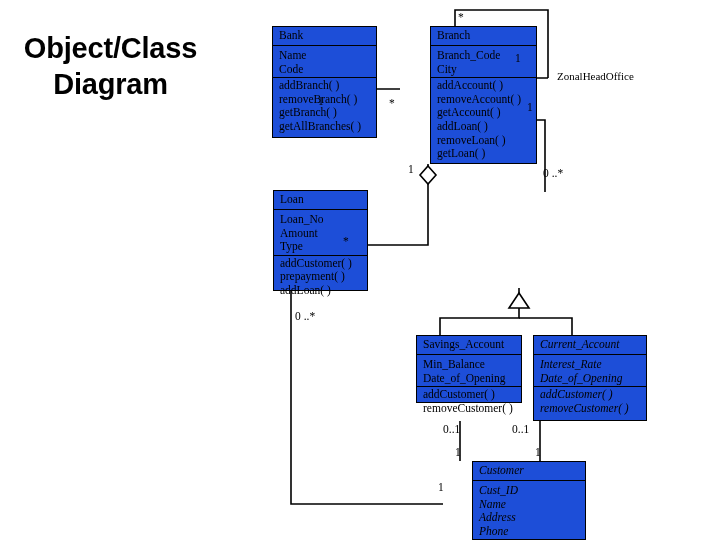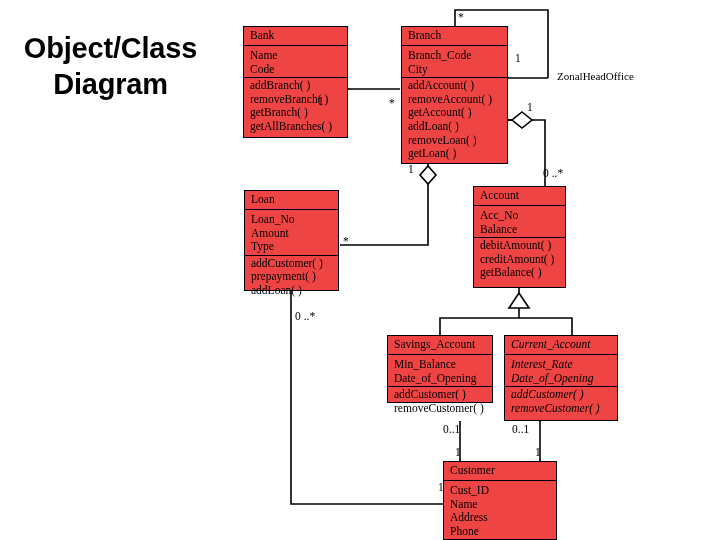--- a/index.html
+++ b/index.html
@@ -32,22 +32,23 @@
     font-weight: bold;
     font-size: 29px;
     line-height: 1.25;
     color: #000000;
     letter-spacing: -0.2px;
   }
   .uml-class {
     position: absolute;
     box-sizing: border-box;
     border: 1.6px solid #000000;
-    background: #ef4444;
-    color: #000000;
+    background: #1d4ed8;
+    color: #000000;
+    margin-left: 29px;
   }
   .uml-name {
     box-sizing: border-box;
     border-bottom: 1.6px solid #000000;
     padding: 2px 6px 3px 6px;
     font-size: 11.5px;
     line-height: 1.15;
     white-space: nowrap;
   }
   .uml-attrs {
@@ -165,32 +166,20 @@
       <div>Amount</div>
       <div>Type</div>
     </div>
     <div class="uml-ops">
       <div>addCustomer( )</div>
       <div>prepayment( )</div>
       <div>addLoan( )</div>
     </div>
   </div>
 
-  <div class="uml-class" style="left:473px; top:186px; width:93px; height:102px;">
-    <div class="uml-name">Account</div>
-    <div class="uml-attrs">
-      <div>Acc_No</div>
-      <div>Balance</div>
-    </div>
-    <div class="uml-ops">
-      <div>debitAmount( )</div>
-      <div>creditAmount( )</div>
-      <div>getBalance( )</div>
-    </div>
-  </div>
 
   <div class="uml-class" style="left:387px; top:335px; width:106px; height:68px;">
     <div class="uml-name">Savings_Account</div>
     <div class="uml-attrs">
       <div>Min_Balance</div>
       <div>Date_of_Opening</div>
     </div>
     <div class="uml-ops">
       <div>addCustomer( )</div>
       <div>removeCustomer( )</div>
@@ -202,21 +191,21 @@
     <div class="uml-attrs">
       <div>Interest_Rate</div>
       <div>Date_of_Opening</div>
     </div>
     <div class="uml-ops">
       <div>addCustomer( )</div>
       <div>removeCustomer( )</div>
     </div>
   </div>
 
-  <div class="uml-class" style="left:443px; top:461px; width:114px; height:79px;">
+  <div class="uml-class" style="left:443px; top:461px; width:114px; height:79px;font-style:italic;">
     <div class="uml-name">Customer</div>
     <div class="uml-attrs" style="border-bottom:none;">
       <div>Cust_ID</div>
       <div>Name</div>
       <div>Address</div>
       <div>Phone</div>
     </div>
   </div>
 
   <div class="mult" style="left:318px; top:96px;">1</div>

